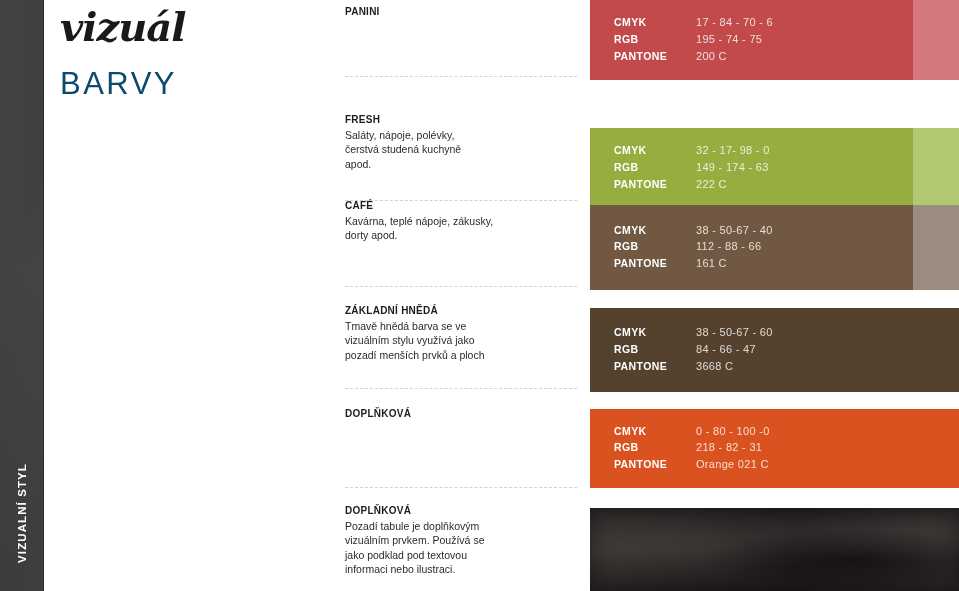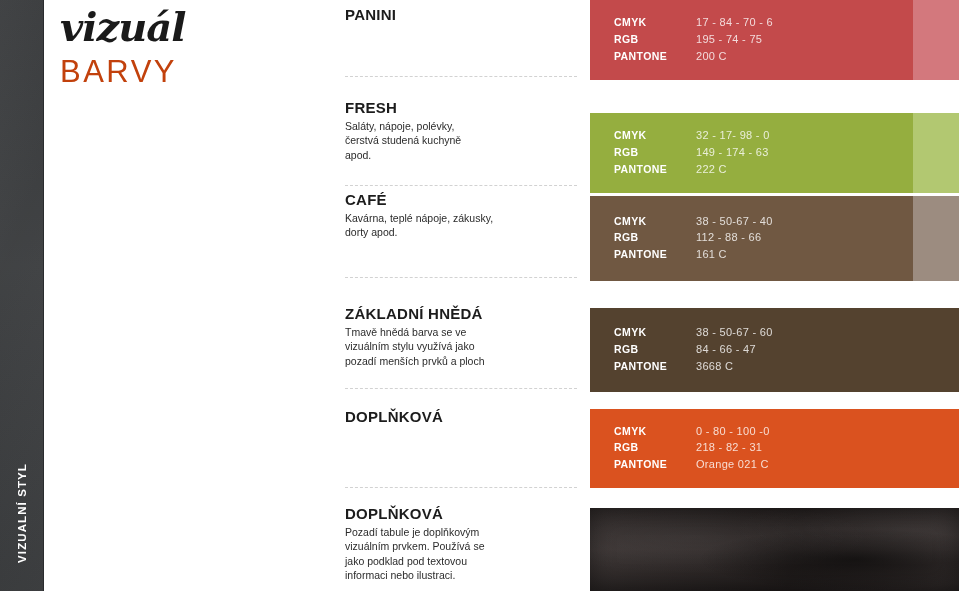--- a/index.html
+++ b/index.html
@@ -55,43 +55,43 @@
   .logo-script {
     font-family: "DejaVu Serif", serif;
     font-style: italic;
     font-weight: bold;
     font-size: 40px;
     color: #1a1a1a;
     letter-spacing: -1px;
     line-height: 1.05;
   }
   .logo-word {
-    margin-top: 8px;
+    margin-top: 20px;
     font-family: "Liberation Sans", sans-serif;
     font-size: 31px;
     font-weight: 300;
     letter-spacing: 2.5px;
-    color: #c2410c;
+    color: #0c4a6e;
     line-height: 1.05;
   }
 
   
   .row {
     position: absolute;
     left: 0;
     width: 959px;
   }
 
   .desc {
     position: absolute;
     left: 345px;
     width: 235px;
   }
   .desc-title {
-    font-size: 15px;
+    font-size: 10px;
     font-weight: bold;
     color: #1c1c1c;
     letter-spacing: 0.25px;
     margin-bottom: 3px;
   }
   .desc-body {
     font-size: 10.5px;
     line-height: 1.38;
     color: #2b2b2b;
   }
@@ -189,40 +189,40 @@
           <div class="swatch-vals">
             <div class="v-key">CMYK</div>
             <div class="v-val">17 - 84 - 70 - 6</div>
             <div class="v-key">RGB</div>
             <div class="v-val">195 - 74 - 75</div>
             <div class="v-key">PANTONE</div>
             <div class="v-val">200 C</div>
           </div>
         </div>
       </div>
-      <div class="row" style="top: 113px; height: 80px;">
+      <div class="row" style="top: 128px; height: 80px;">
         <div class="desc" style="top: -14px;">
           <div class="desc-title">FRESH</div>
           <div class="desc-body">Saláty, nápoje, polévky,<br>čerstvá studená kuchyně<br>apod.</div>
         </div>
         <div class="divider" style="top: 72px;"></div>
         <div class="swatch">
           <div class="swatch-main" style="background: rgb(149, 174, 63);"></div>
           <div class="swatch-tint" style="background: rgb(178, 200, 113);"></div>
           <div class="swatch-vals">
             <div class="v-key">CMYK</div>
             <div class="v-val">32 - 17- 98 - 0</div>
             <div class="v-key">RGB</div>
             <div class="v-val">149 - 174 - 63</div>
             <div class="v-key">PANTONE</div>
             <div class="v-val">222 C</div>
           </div>
         </div>
       </div>
-      <div class="row" style="top: 196px; height: 85px;">
+      <div class="row" style="top: 205px; height: 85px;">
         <div class="desc" style="top: -5px;">
           <div class="desc-title">CAFÉ</div>
           <div class="desc-body">Kavárna, teplé nápoje, zákusky,<br>dorty apod.</div>
         </div>
         <div class="divider" style="top: 81px;"></div>
         <div class="swatch">
           <div class="swatch-main" style="background: rgb(112, 88, 66);"></div>
           <div class="swatch-tint" style="background: rgb(156, 140, 128);"></div>
           <div class="swatch-vals">
             <div class="v-key">CMYK</div>

